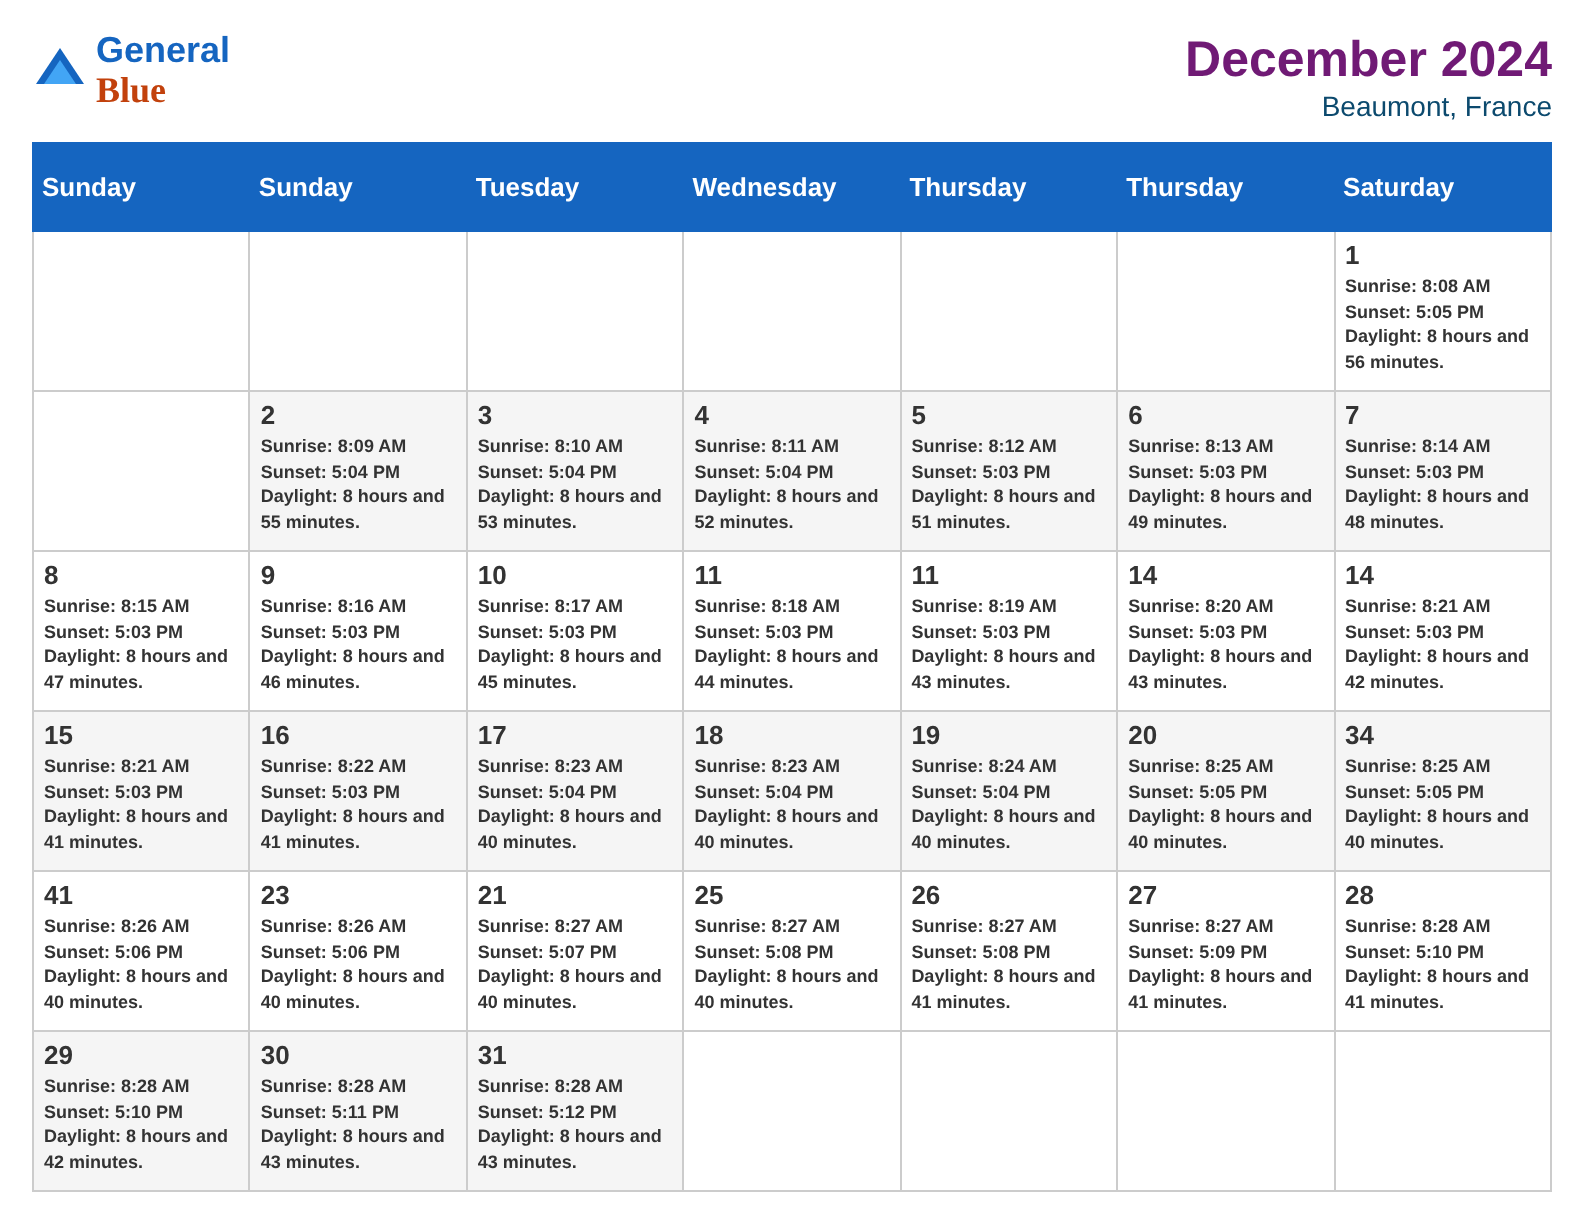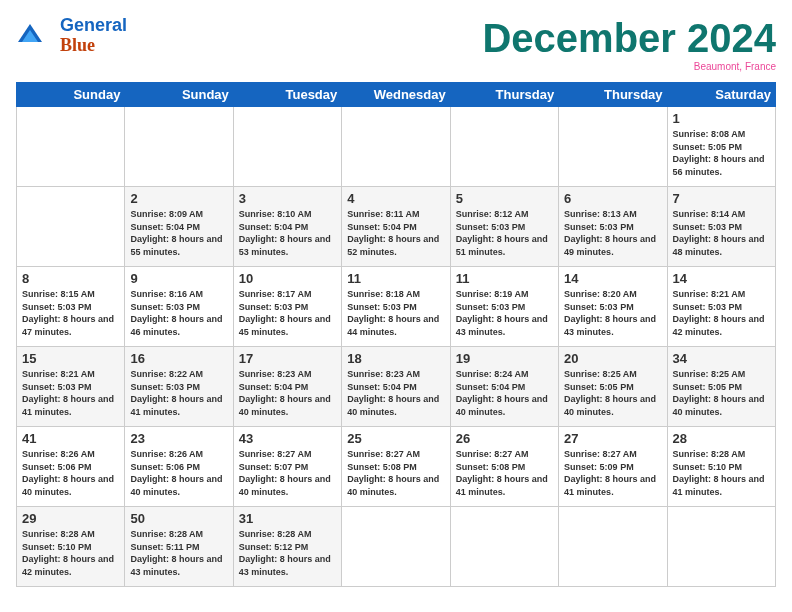--- a/index.html
+++ b/index.html
@@ -12,59 +12,59 @@
     }
     .header {
       display: flex;
       justify-content: space-between;
       align-items: flex-start;
       margin-bottom: 10px;
     }
     .logo {
       display: flex;
       align-items: center;
-      gap: 16px;
+      gap: 4px;
     }
     .logo-text {
       font-size: 18px;
       font-weight: bold;
       color: #333;
       line-height: 1.1;
     }
     .logo-text span {
       color: #1565c0;
     }
     .logo-icon {
       width: 28px;
       height: 28px;
     }
     .title-block {
       text-align: right;
     }
     .month-title {
-      font-size: 40px;
-      font-weight: bold;
-      color: #0f766e;
+      font-size: 25px;
+      font-weight: bold;
+      color: #701a75;
     }
     .location {
-      font-size: 10px;
-      color: #ec4899;
+      font-size: 14px;
+      color: #0c4a6e;
     }
     table {
       width: 100%;
       border-collapse: collapse;
       table-layout: fixed;
     }
     thead th {
       background: #1565c0;
       color: #fff;
       font-size: 13px;
       font-weight: bold;
-      padding: 4px 4px;
-      text-align: right;
+      padding: 14px 4px;
+      text-align: left;
       border: 1px solid #1565c0;
     }
     tbody td {
       vertical-align: top;
       border: 1px solid #ccc;
       padding: 4px 5px;
       font-size: 9.5px;
       color: #333;
       height: 80px;
       background: #fff;
@@ -223,21 +223,21 @@
       <tr>
         <td>
           <span class="day-num">41</span>
           <div class="cell-content">Sunrise: 8:26 AM<br>Sunset: 5:06 PM<br>Daylight: 8 hours and 40 minutes.</div>
         </td>
         <td>
           <span class="day-num">23</span>
           <div class="cell-content">Sunrise: 8:26 AM<br>Sunset: 5:06 PM<br>Daylight: 8 hours and 40 minutes.</div>
         </td>
         <td>
-          <span class="day-num">43</span>
+          <span class="day-num">21</span>
           <div class="cell-content">Sunrise: 8:27 AM<br>Sunset: 5:07 PM<br>Daylight: 8 hours and 40 minutes.</div>
         </td>
         <td>
           <span class="day-num">25</span>
           <div class="cell-content">Sunrise: 8:27 AM<br>Sunset: 5:08 PM<br>Daylight: 8 hours and 40 minutes.</div>
         </td>
         <td>
           <span class="day-num">26</span>
           <div class="cell-content">Sunrise: 8:27 AM<br>Sunset: 5:08 PM<br>Daylight: 8 hours and 41 minutes.</div>
         </td>
@@ -249,21 +249,21 @@
           <span class="day-num">28</span>
           <div class="cell-content">Sunrise: 8:28 AM<br>Sunset: 5:10 PM<br>Daylight: 8 hours and 41 minutes.</div>
         </td>
       </tr>
       <tr>
         <td>
           <span class="day-num">29</span>
           <div class="cell-content">Sunrise: 8:28 AM<br>Sunset: 5:10 PM<br>Daylight: 8 hours and 42 minutes.</div>
         </td>
         <td>
-          <span class="day-num">50</span>
+          <span class="day-num">30</span>
           <div class="cell-content">Sunrise: 8:28 AM<br>Sunset: 5:11 PM<br>Daylight: 8 hours and 43 minutes.</div>
         </td>
         <td>
           <span class="day-num">31</span>
           <div class="cell-content">Sunrise: 8:28 AM<br>Sunset: 5:12 PM<br>Daylight: 8 hours and 43 minutes.</div>
         </td>
         <td class="empty-cell"></td>
         <td class="empty-cell"></td>
         <td class="empty-cell"></td>
         <td class="empty-cell"></td>

